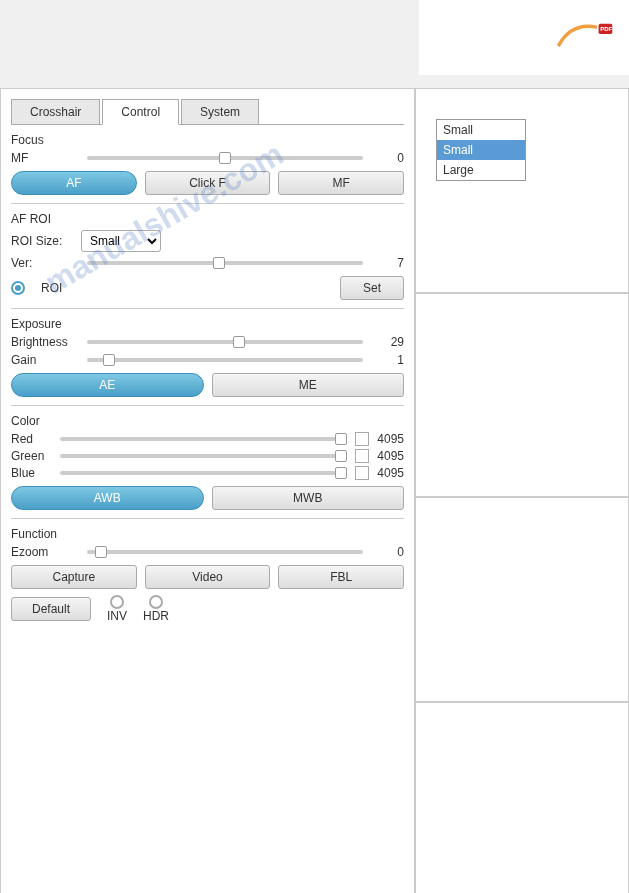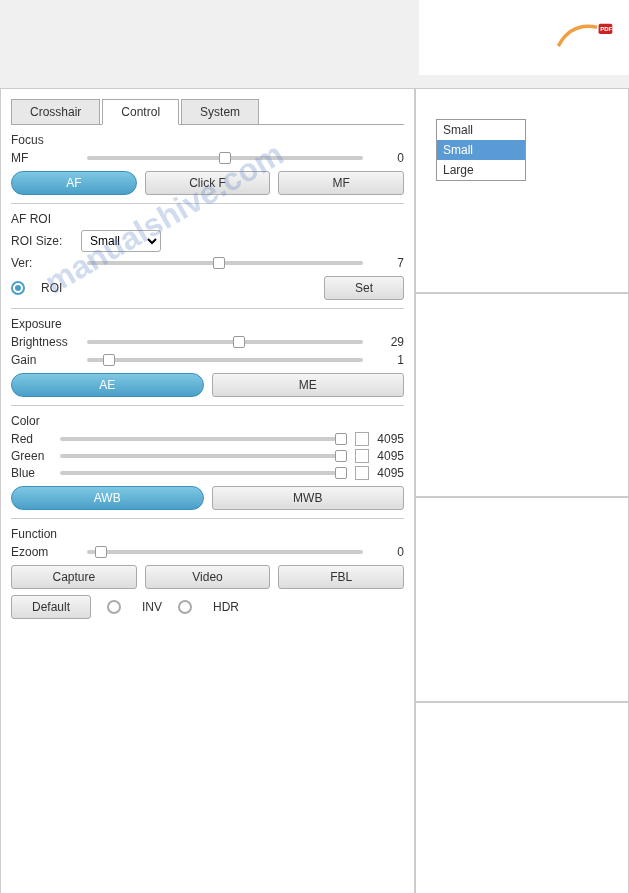--- a/index.html
+++ b/index.html
@@ -291,23 +291,24 @@
     
     .divider {
       height: 1px;
       background: #ccc;
       margin: 8px 0;
     }
 
     .check-item {
       display: flex;
       align-items: center;
-      gap: 21px;
-      font-size: 12px;
-      color: #333;
+      gap: 0;
+      font-size: 12px;
+      color: #333;
+      flex-direction: column;
     }
 
     .radio-btn {
       width: 14px;
       height: 14px;
       border-radius: 50%;
       border: 2px solid #aaa;
       background: white;
       display: inline-block;
     }
@@ -364,21 +365,21 @@
       <div class="slider-track">
         <div class="slider-thumb" style="left:48%"></div>
       </div>
       <div class="slider-value">7</div>
     </div>
     <div class="roi-controls">
       <div class="radio-label">
         <div class="radio-circle checked"></div>
         <span>ROI</span>
       </div>
-      <div class="btn-outline" style="width:80px; flex:none; padding:4px 12px;">Set</div>
+      <div class="btn-outline" style="width:64px; flex:none; padding:4px 12px;">Set</div>
     </div>
 
     <div class="divider"></div>
 
     <div class="section-label">Exposure</div>
     <div class="slider-row">
       <div class="slider-label">Brightness</div>
       <div class="slider-track">
         <div class="slider-thumb" style="left:55%"></div>
       </div>

